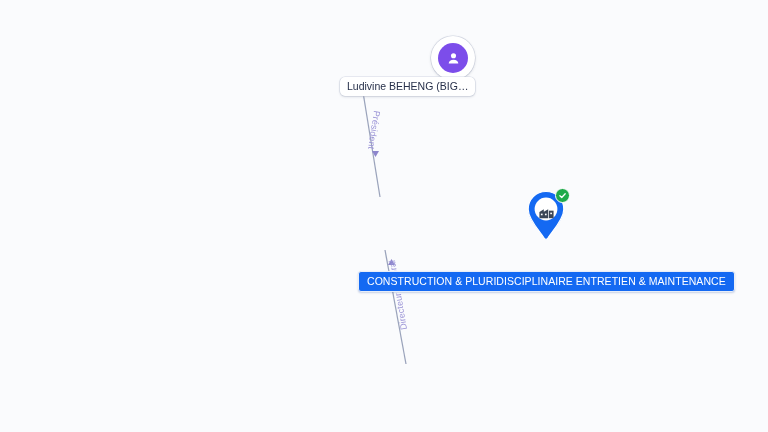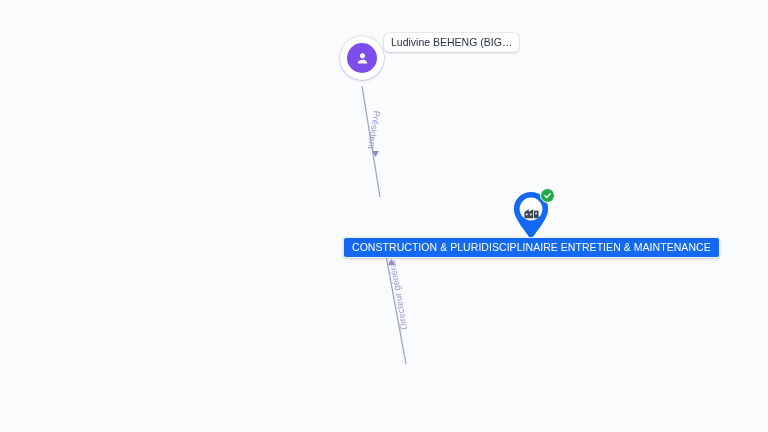--- a/index.html
+++ b/index.html
@@ -27,22 +27,22 @@
     left: 0;
     top: 0;
     width: 768px;
     height: 432px;
   }
 
   
   .node {
     position: absolute;
     display: flex;
-    flex-direction: row;
-    align-items: flex-start;
+    flex-direction: column;
+    align-items: flex-end;
   }
 
   
   .person-avatar-wrap {
     position: relative;
     width: 44px;
     height: 44px;
   }
   .avatar-ring {
     position: absolute;
@@ -187,21 +187,21 @@
       <div class="avatar-disc">
         <svg width="17" height="17" viewBox="0 0 24 24" aria-hidden="true">
           <circle cx="12" cy="8.2" r="3.6" fill="#ffffff"></circle>
           <path d="M5.2 19.2c0-3.6 3.1-5.6 6.8-5.6s6.8 2 6.8 5.6z" fill="#ffffff"></path>
         </svg>
       </div>
     </div>
     <div class="node-label">Ludivine BEHENG (BIG…</div>
   </div>
 
-  <div id="company-node" style="left:343px; top:188px;">
+  <div id="company-node" style="left:358px; top:188px;gap:34px;">
     <div class="pin-wrap">
       <svg class="pin-svg" width="52" height="56" viewBox="0 0 52 56" aria-hidden="true">
         <path d="M26 3.5 C16 3.5 8.2 11.3 8.2 21.3 C8.2 31.8 20 43.5 24.2 50.2 C25.1 51.6 26.9 51.6 27.8 50.2 C32 43.5 43.8 31.8 43.8 21.3 C43.8 11.3 36 3.5 26 3.5 Z" fill="#1469f2" stroke="#ffffff" stroke-width="1.2"></path>
         <circle cx="26" cy="21" r="11.4" fill="#ffffff"></circle>
       </svg>
       <div class="pin-icon">
         <svg width="17" height="15" viewBox="0 0 24 20" aria-hidden="true">
           <path d="M2 18 V9.2 L8.2 5.3 L8.2 9.0 L14.4 5.3 L14.4 18 Z" fill="#3c4656"></path>
           <path d="M15.4 18 V7.4 L22 7.4 V18 Z" fill="#3c4656"></path>
           <rect x="4.1" y="11.6" width="2.4" height="2.3" fill="#ffffff"></rect>

